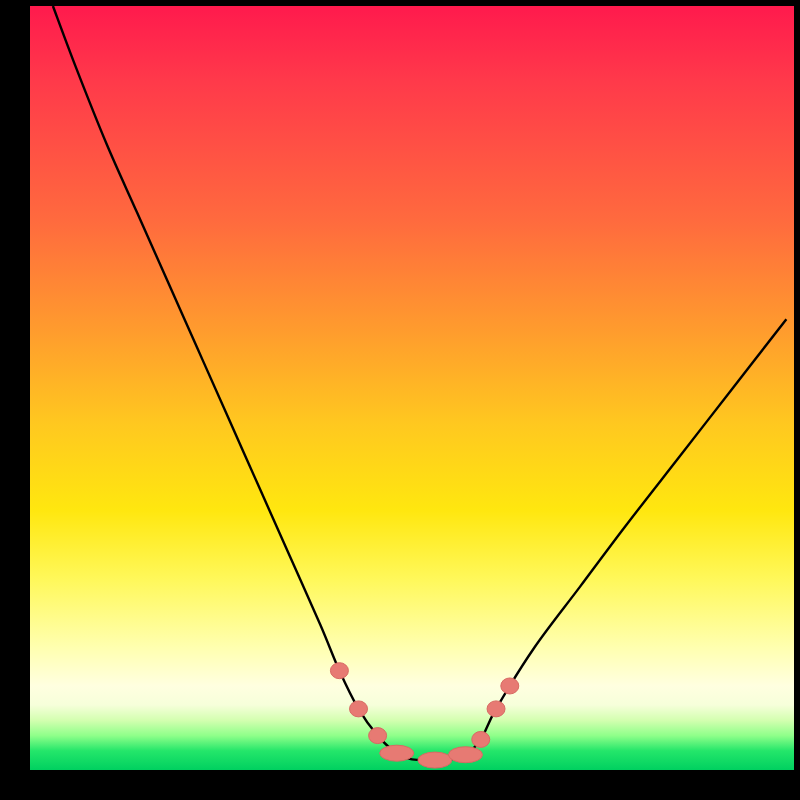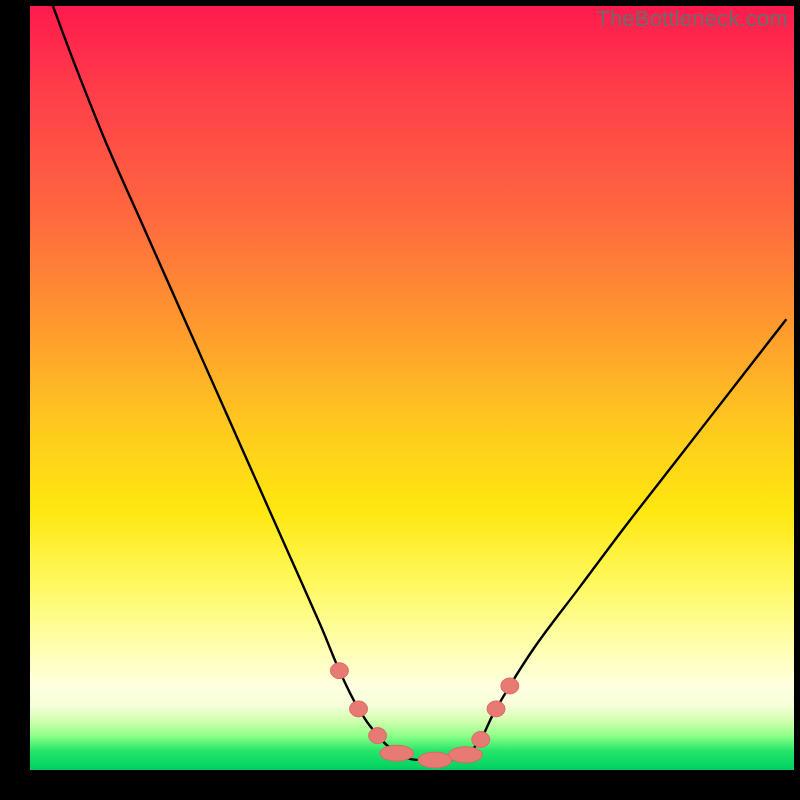--- a/index.html
+++ b/index.html
@@ -73,14 +73,13 @@
           <ellipse cx="347.62" cy="729.62" rx="9" ry="8" fill="#e77a73" stroke="#d86a63" stroke-width="1"></ellipse>
           <ellipse cx="366.71999999999997" cy="747.192" rx="17" ry="8" fill="#e77a73" stroke="#d86a63" stroke-width="1"></ellipse>
           <ellipse cx="404.92" cy="754.068" rx="17" ry="8" fill="#e77a73" stroke="#d86a63" stroke-width="1"></ellipse>
           <ellipse cx="435.47999999999996" cy="748.72" rx="17" ry="8" fill="#e77a73" stroke="#d86a63" stroke-width="1"></ellipse>
           <ellipse cx="450.76" cy="733.44" rx="9" ry="8" fill="#e77a73" stroke="#d86a63" stroke-width="1"></ellipse>
           <ellipse cx="466.03999999999996" cy="702.88" rx="9" ry="8" fill="#e77a73" stroke="#d86a63" stroke-width="1"></ellipse>
           <ellipse cx="479.79200000000003" cy="679.96" rx="9" ry="8" fill="#e77a73" stroke="#d86a63" stroke-width="1"></ellipse>
         </g>
     </svg>
   </div>
-  <div class="watermark">TheBottleneck.com</div>
 </div>
 
 </body></html>

